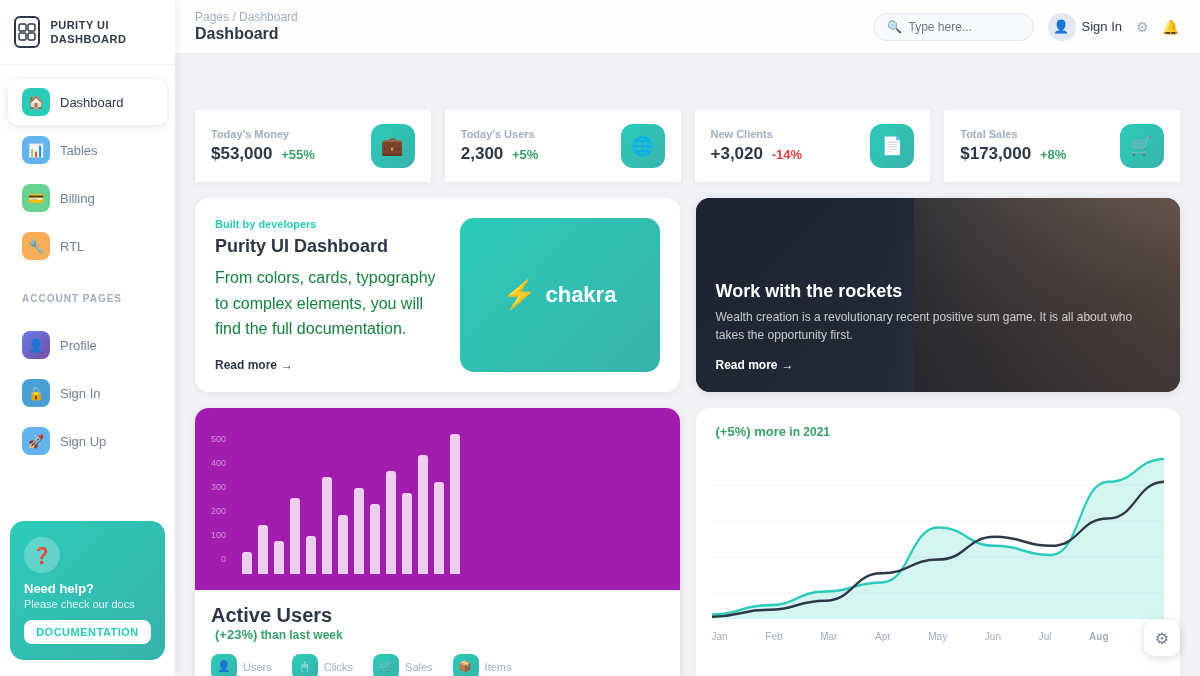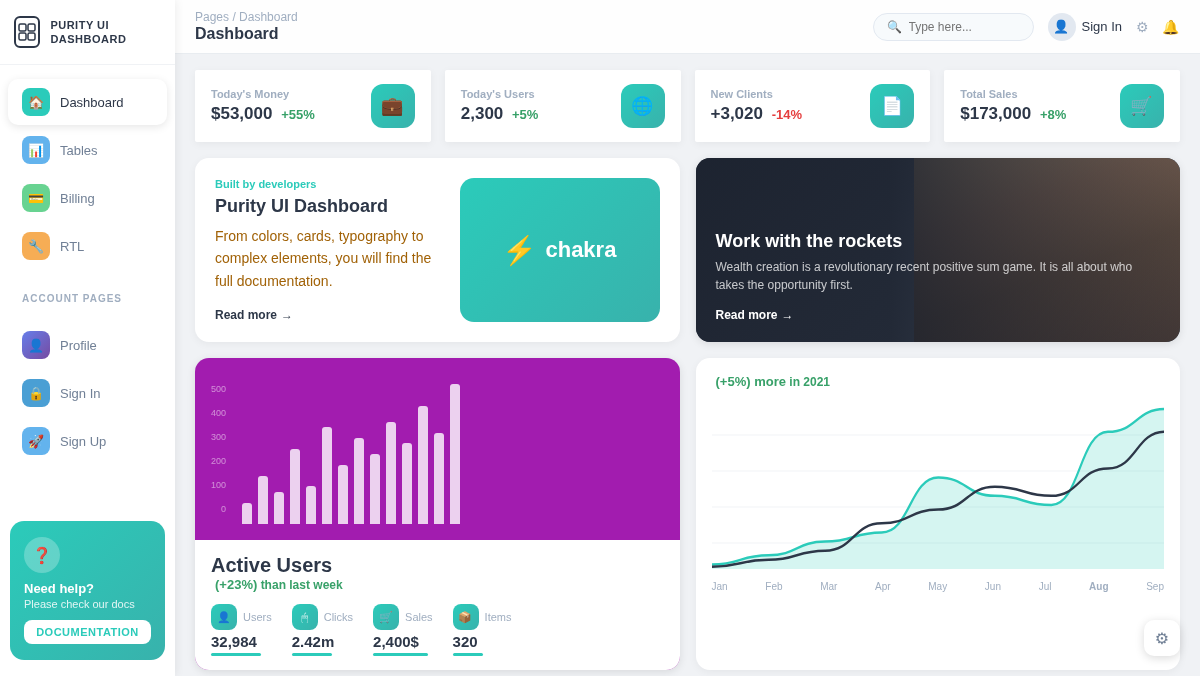--- a/index.html
+++ b/index.html
@@ -65,35 +65,36 @@
 
     
     .content { flex: 1; overflow-y: auto; padding: 16px 20px; display: flex; flex-direction: column; gap: 16px; }
 
     
     .stats-row { display: grid; grid-template-columns: repeat(4, 1fr); gap: 14px; }
     .stat-card {
       background: #fff; border-radius: 2px; padding: 14px 16px;
       display: flex; align-items: center; justify-content: space-between;
       box-shadow: 0 2px 8px rgba(0,0,0,0.05);
+      margin-top: 40px;
     }
     .stat-label { font-size: 11px; color: #a0aec0; font-weight: 600; margin-bottom: 4px; }
     .stat-value { font-size: 17px; font-weight: 700; color: #2d3748; }
     .stat-change { font-size: 13px; margin-left: 4px; font-weight: 600; }
     .stat-change.pos { color: #38a169; }
     .stat-change.neg { color: #e53e3e; }
     .stat-icon-box { width: 44px; height: 44px; border-radius: 12px; background: linear-gradient(135deg,#2bcbba,#38b2ac); display: flex; align-items: center; justify-content: center; color: #fff; font-size: 18px; flex-shrink: 0; }
 
     
     .mid-row { display: grid; grid-template-columns: 1fr 1fr; gap: 16px; }
     .promo-card { background: #fff; border-radius: 14px; padding: 20px; box-shadow: 0 2px 8px rgba(0,0,0,0.05); display: flex; gap: 16px; }
     .promo-text { flex: 1; }
     .promo-built { font-size: 11px; color: #2bcbba; font-weight: 600; margin-bottom: 6px; }
     .promo-title { font-size: 18px; font-weight: 700; color: #2d3748; margin-bottom: 8px; }
-    .promo-desc { font-size: 14px; color: #a16207; line-height: 1.6; margin-bottom: 16px; }
+    .promo-desc { font-size: 16px; color: #15803d; line-height: 1.6; margin-bottom: 16px; }
     .read-more { font-size: 12px; color: #2d3748; font-weight: 600; cursor: pointer; display: flex; align-items: center; gap: 4px; }
     .chakra-box { width: 200px; min-width: 200px; background: linear-gradient(135deg,#2bcbba,#38b2ac); border-radius: 14px; display: flex; align-items: center; justify-content: center; flex-direction: row; gap: 8px; color: #fff; font-size: 22px; font-weight: 700; }
     .chakra-logo { font-size: 28px; }
 
     .rocket-card { background: #1a202c; border-radius: 14px; padding: 20px; box-shadow: 0 2px 8px rgba(0,0,0,0.1); position: relative; overflow: hidden; display: flex; flex-direction: column; justify-content: flex-end; }
     .rocket-img-bg { position: absolute; top: 0; left: 0; right: 0; bottom: 0; background: linear-gradient(135deg, #2d3748 0%, #4a5568 40%, #718096 100%); border-radius: 14px; }
     .rocket-content { position: relative; z-index: 2; }
     .rocket-title { font-size: 18px; font-weight: 700; color: #fff; margin-bottom: 6px; }
     .rocket-desc { font-size: 12px; color: rgba(255,255,255,0.75); line-height: 1.5; margin-bottom: 14px; }
     .rocket-read { font-size: 12px; color: #fff; font-weight: 600; cursor: pointer; display: flex; align-items: center; gap: 4px; }

